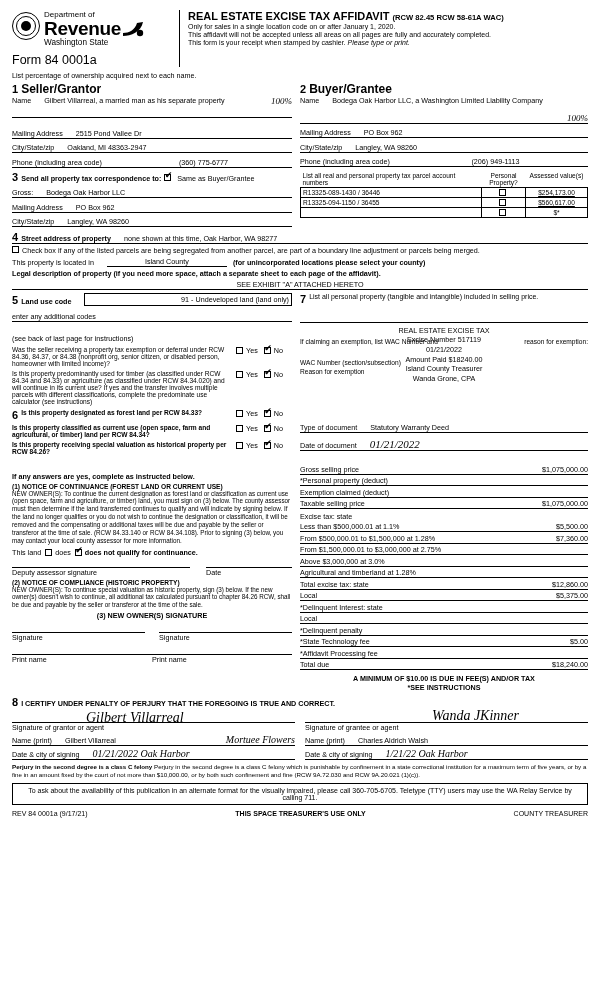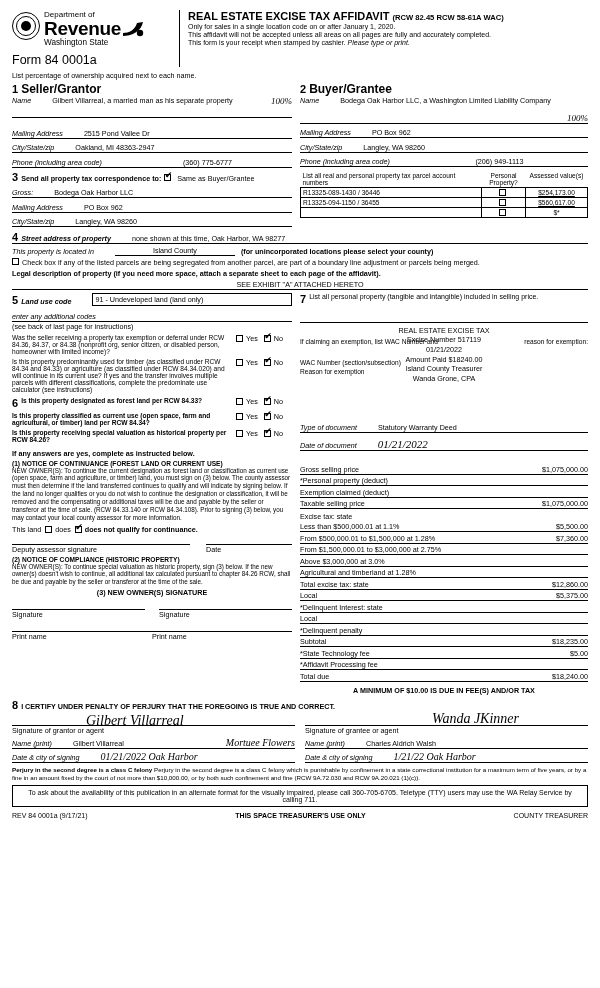--- a/index.html
+++ b/index.html
@@ -33,21 +33,21 @@
   .sub { font-size:7px; margin-top:1px; }
   .ital { font-style:italic; }
   .cb { display:inline-block; width:7px; height:7px; border:1px solid #000; vertical-align:-1px; margin-right:3px; position:relative; flex:none;}
   .cb.chk:after{ content:"✔"; position:absolute; left:-0.5px; top:-4px; font-size:9px; line-height:9px;}
   .secnum { font-size:11px; font-weight:bold; }
   .bold { font-weight:bold; }
   .u { border-bottom:0.8px solid #000; }
   .hand { font-family:"Liberation Serif", serif; font-style:italic; font-size:9px; }
 
   .line { border-bottom:0.8px solid #000; height:11.5px; display:flex; align-items:flex-end; }
-  .lbl { white-space:nowrap; margin-right:21px;font-style:italic; }
+  .lbl { white-space:nowrap; margin-right:13px; }
   .val { flex:1; }
 
   .partial { margin-top:4px; display:flex; align-items:flex-end; font-size:7.2px;}
   .cols { display:flex; gap:8px; margin-top:3px; }
   .colL { width:280px; }
   .colR { flex:1; }
 
   table.pt { width:100%; border-collapse:collapse; font-size:6.6px; }
   table.pt td, table.pt th { border:0.8px solid #000; padding:1px 2px; vertical-align:top; }
   .nb { border:none !important; }
@@ -210,47 +210,47 @@
         </table>
     </div>
   </div>
 
   <div style="margin-top:4px;">
     <div class="line" style="height:13px">
       <span class="secnum" style="margin-right:3px">4</span>
       <span class="bold lbl">Street address of property</span>
       <span class="val">none shown at this time, Oak Harbor, WA 98277</span>
     </div>
+    <div style="display:flex;align-items:flex-start;margin-top:2px;">
+      <span class="cb"></span>
+      <span>Check box if any of the listed parcels are being segregated from another parcel, are part of a boundary line adjustment or parcels being merged.</span>
+    </div>
     <div style="display:flex;align-items:flex-end;margin-top:2px;">
       <span class="lbl">This property is located in</span>
       <span class="u" style="width:120px;text-align:center">Island County</span>
       <span class="bold" style="margin-left:6px">(for unincorporated locations please select your county)</span>
-    </div>
-    <div style="display:flex;align-items:flex-start;margin-top:2px;">
-      <span class="cb"></span>
-      <span>Check box if any of the listed parcels are being segregated from another parcel, are part of a boundary line adjustment or parcels being merged.</span>
     </div>
     <div class="bold" style="margin-top:2px">Legal description of property (if you need more space, attach a separate sheet to each page of the affidavit).</div>
     <div class="line" style="justify-content:center;height:12px">
       <span>SEE EXHIBIT "A" ATTACHED HERETO</span>
     </div>
   </div>
 
   <div class="cols" style="margin-top:3px;">
     <div class="colL">
       <div style="display:flex;align-items:flex-end;">
         <span class="secnum" style="margin-right:3px">5</span>
         <span class="bold lbl">Land use code</span>
-        <span class="boxline" style="flex:1;text-align:left;padding:1px 2px;">91 - Undeveloped land (land only)</span>
+        <span class="boxline" style="flex:1;text-align:right;padding:1px 2px;">91 - Undeveloped land (land only)</span>
       </div>
       <div class="line" style="margin-top:4px;">
         <span class="lbl">enter any additional codes</span>
         <span class="val"></span>
       </div>
-      <div style="margin-top:0">(see back of last page for instructions)</div>
+      <div style="margin-top:12px">(see back of last page for instructions)</div>
 
       <div class="q">
         <div class="qtext small65">Was the seller receiving a property tax exemption or deferral under RCW 84.36, 84.37, or 84.38 (nonprofit org, senior citizen, or disabled person, homeowner with limited income)?</div>
         <div class="yn">
           <span><span class="cb"></span><span>Yes</span></span>
           <span><span class="cb chk"></span><span>No</span></span>
         </div>
       </div>
       <div class="q">
         <div class="qtext small65">Is this property predominantly used for timber (as classified under RCW 84.34 and 84.33) or agriculture (as classified under RCW 84.34.020) and will continue in its current use? If yes and the transfer involves multiple parcels with different classifications, complete the predominate use calculator (see instructions)</div>
@@ -276,21 +276,21 @@
             <span><span class="cb chk"></span><span>No</span></span>
           </div>
         </div>
         <div class="q">
           <div class="qtext bold small65">Is this property receiving special valuation as historical property per RCW 84.26?</div>
           <div class="yn">
             <span><span class="cb"></span><span>Yes</span></span>
             <span><span class="cb chk"></span><span>No</span></span>
           </div>
         </div>
-        <div class="bold" style="margin-top:6px">If any answers are yes, complete as instructed below.</div>
+        <div class="bold" style="margin-top:17px">If any answers are yes, complete as instructed below.</div>
         <div class="bold small65" style="margin-top:2px">(1) NOTICE OF CONTINUANCE (FOREST LAND OR CURRENT USE)</div>
         <div class="small6" style="line-height:1.25">NEW OWNER(S):  To continue the current designation as forest land or classification as current use (open space, farm and agriculture, or timber) land, you must sign on (3) below.  The county assessor must then determine if the land transferred continues to qualify and will indicate by signing below. If the land no longer qualifies or you do not wish to continue the designation or classification, it will be removed and the compensating or additional taxes will be due and payable by the seller or transferor at the time of sale. (RCW 84.33.140 or RCW 84.34.108).  Prior to signing (3) below, you may contact your local county assessor for more information.</div>
         <div style="display:flex;align-items:center;gap:4px;margin-top:3px">
           <span>This land</span>
           <span><span class="cb"></span><span>does</span></span>
           <span><span class="cb chk"></span><span class="bold">does not qualify for continuance.</span></span>
         </div>
         <div style="display:flex;gap:16px;margin-top:10px">
           <div style="flex:1">
               <div class="sig-line"></div>
@@ -420,37 +420,34 @@
           </div>
         <div class="money-row">
             <span>Local</span>
             <span class="m"></span>
           </div>
         <div class="money-row">
             <span>*Delinquent penalty</span>
             <span class="m"></span>
           </div>
         <div class="money-row">
-            <span>Subtotal</span>
-            <span class="m">$18,235.00</span>
-          </div>
-        <div class="money-row">
             <span>*State Technology fee</span>
             <span class="m">$5.00</span>
           </div>
         <div class="money-row">
             <span>*Affidavit Processing fee</span>
             <span class="m"></span>
           </div>
         <div class="money-row">
             <span>Total due</span>
             <span class="m">$18,240.00</span>
           </div>
       </div>
       <div class="bold" style="text-align:center;margin-top:4px">A MINIMUM OF $10.00 IS DUE IN FEE(S) AND/OR TAX</div>
+      <div class="bold" style="text-align:center">*SEE INSTRUCTIONS</div>
     </div>
   </div>
 
   <div style="margin-top:4px;position:relative;">
     <div style="display:flex;align-items:baseline;gap:3px;">
       <span class="secnum">8</span>
       <span class="bold">I CERTIFY UNDER PENALTY OF PERJURY THAT THE FOREGOING IS TRUE AND CORRECT.</span>
     </div>
     <div class="sigblock" style="margin-top:14px">
       <div class="sigcol">

